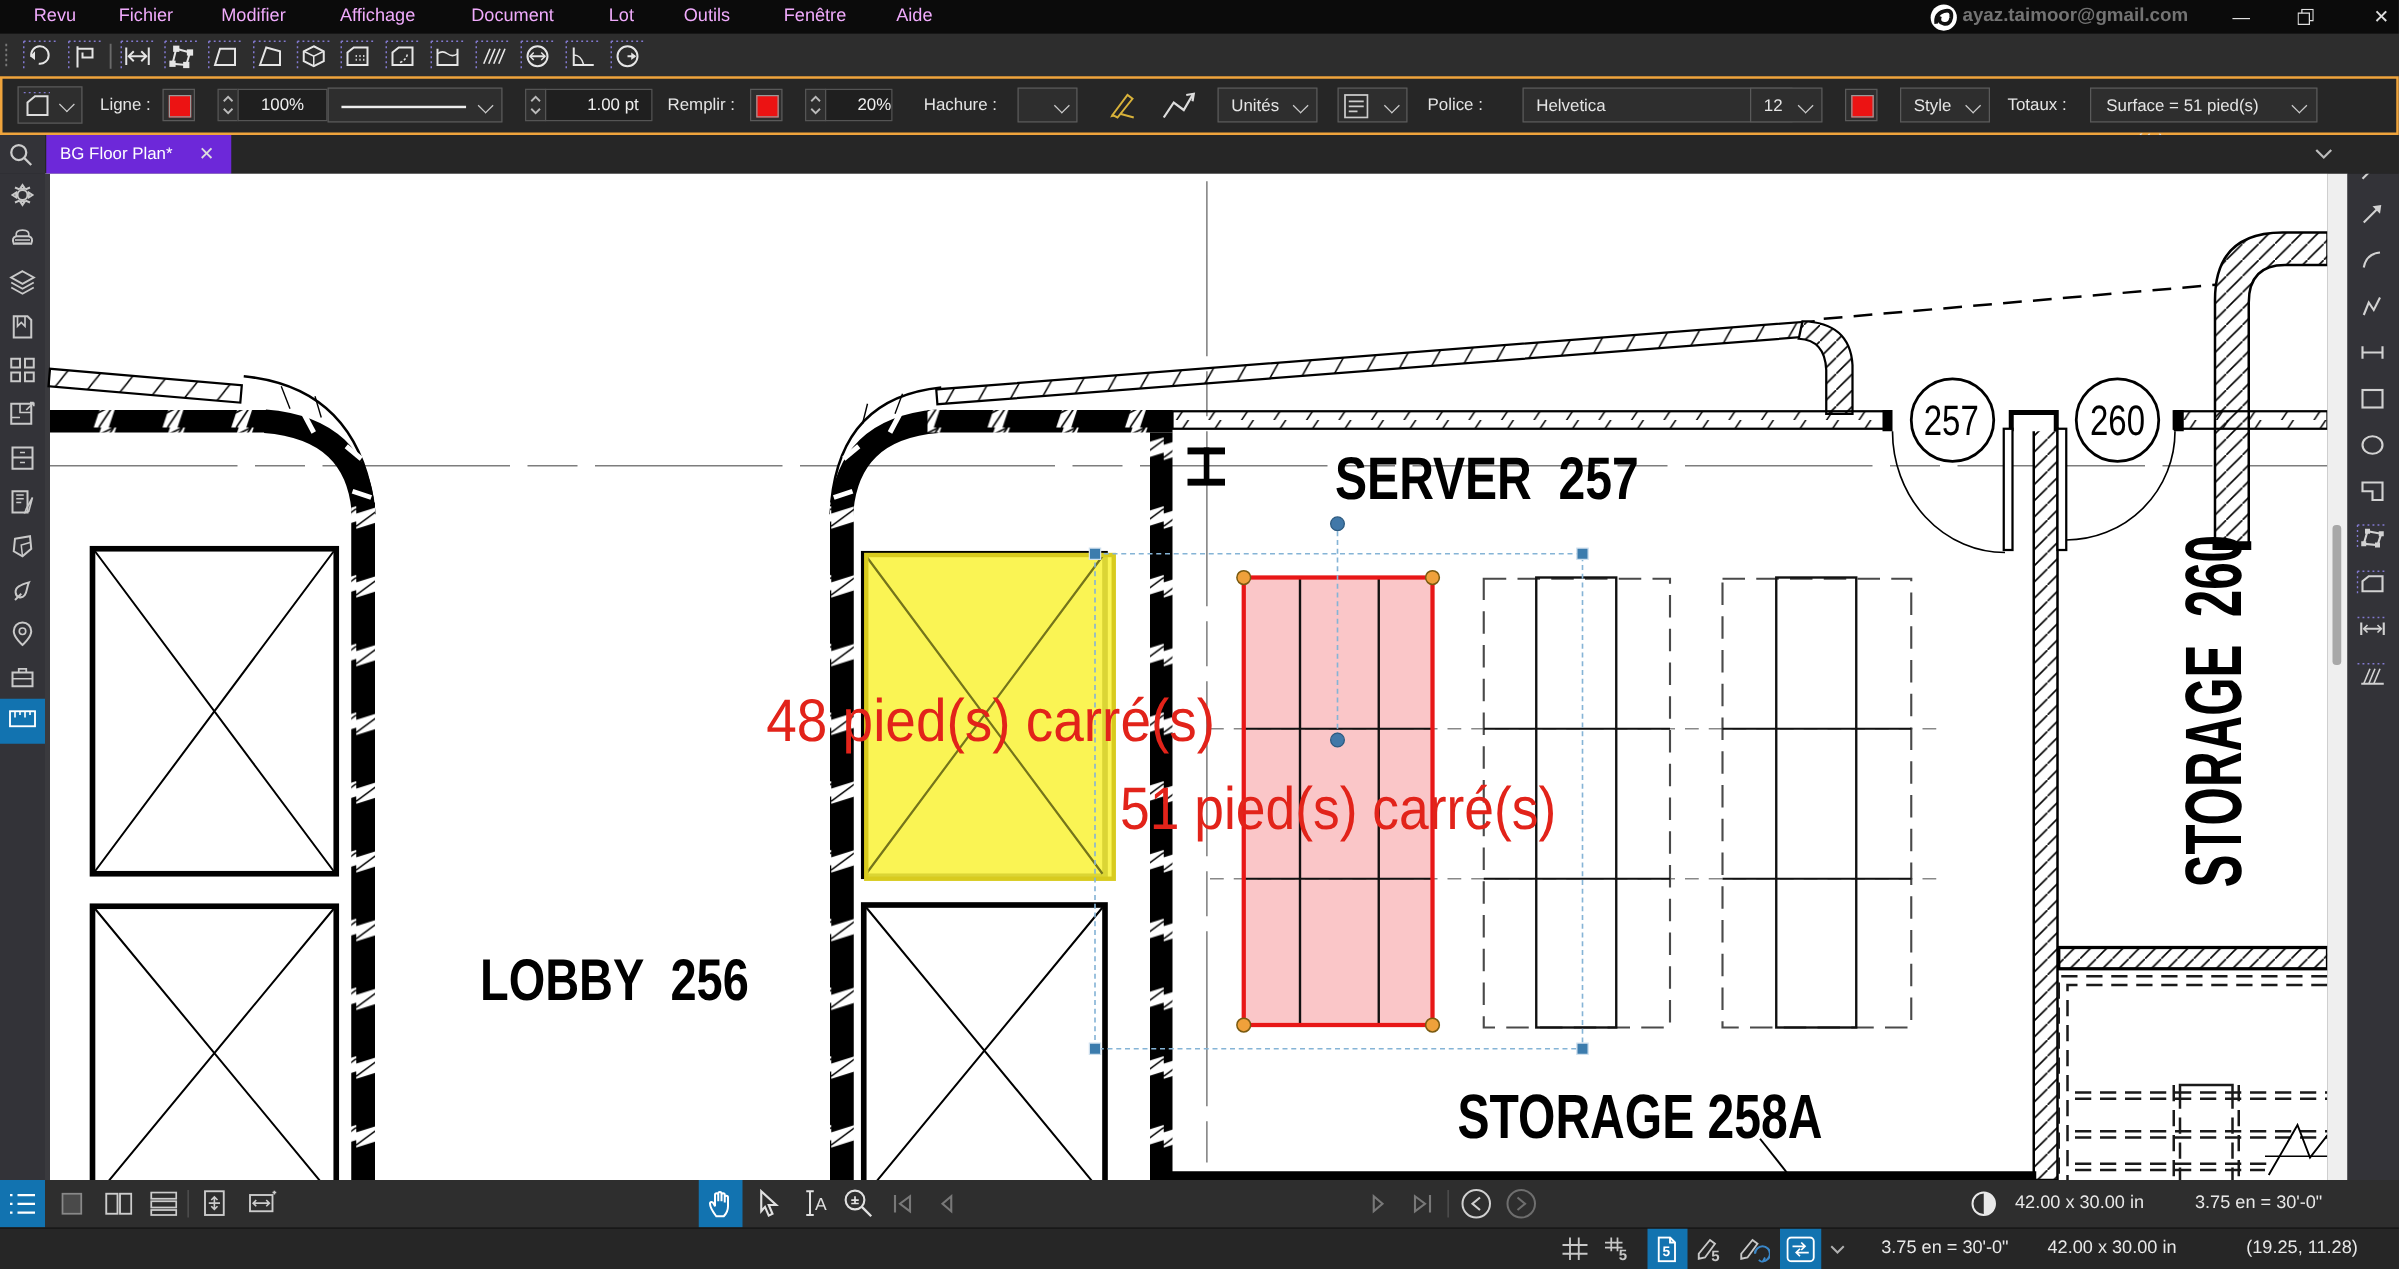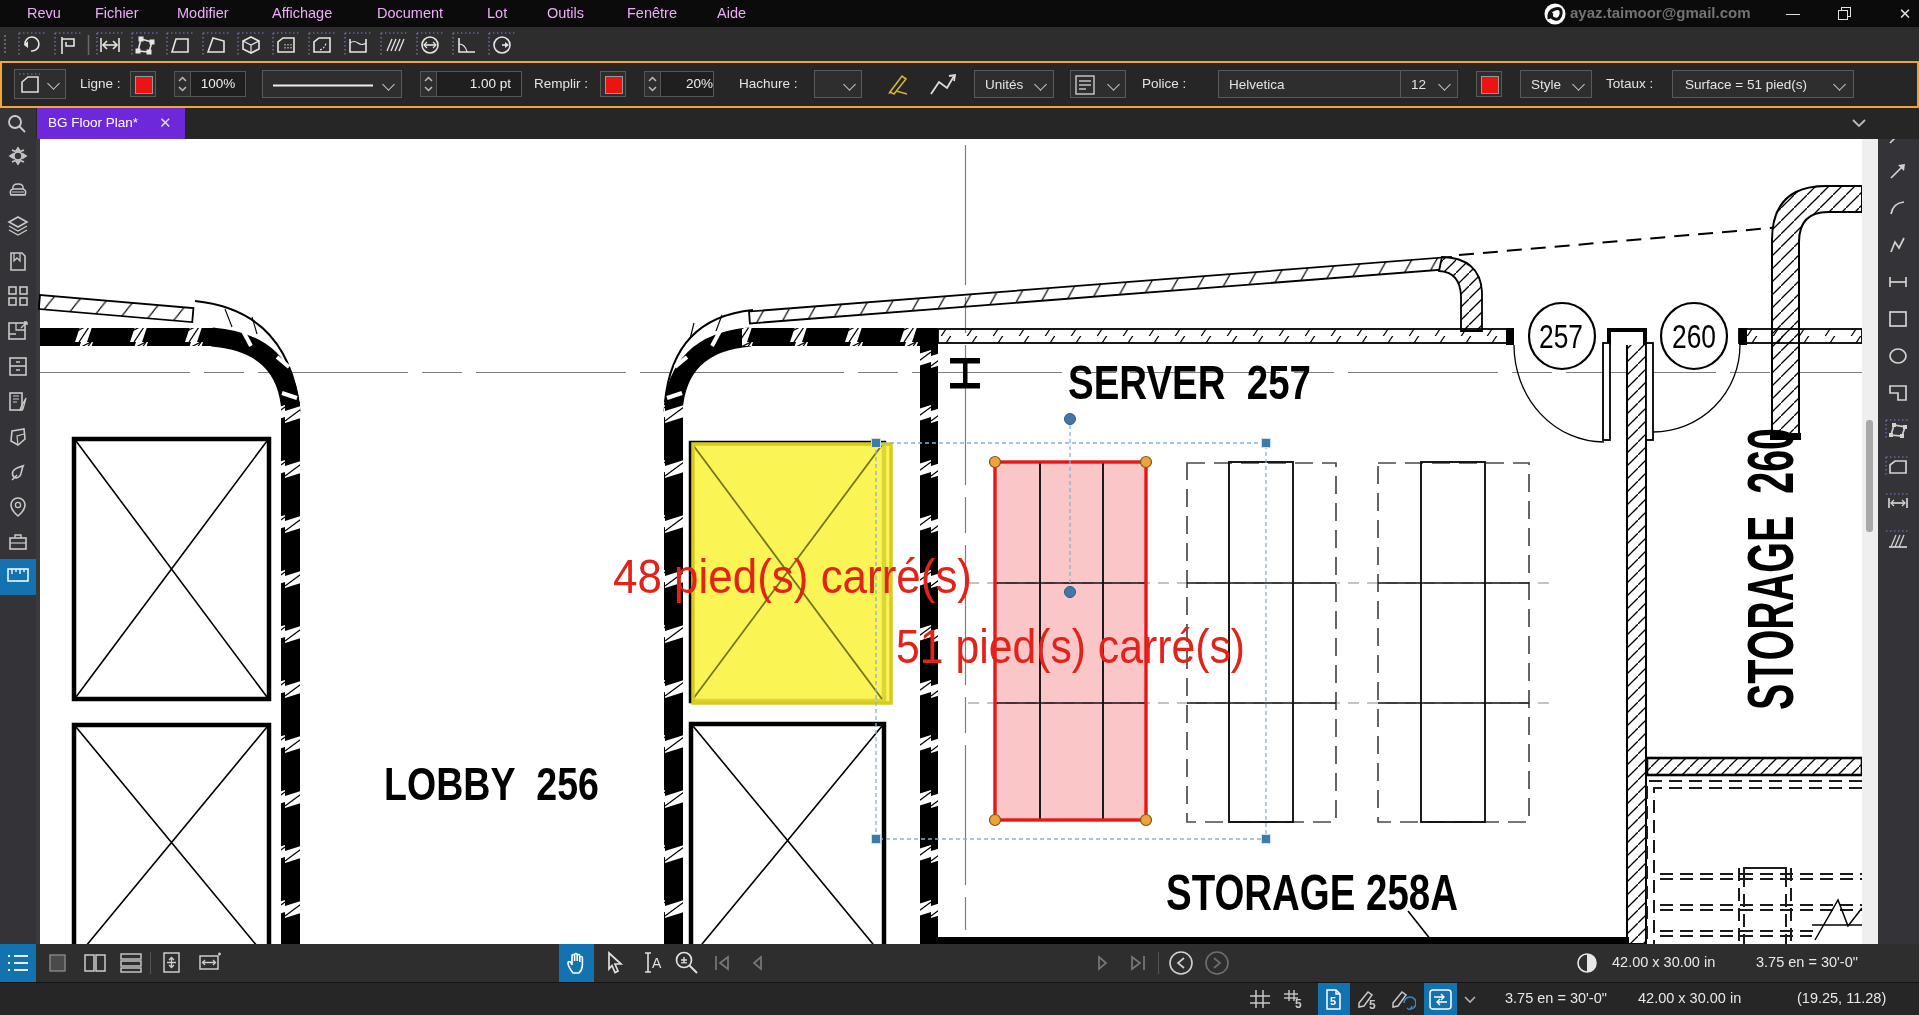--- a/index.html
+++ b/index.html
@@ -152,21 +152,21 @@
    <span class="chev" style="position:absolute;right:7px;top:9px"></span>
  </div>
  <span class="lbl abs" style="left:78px;top:7px">Ligne :</span>
  <div class="sw abs" style="left:128px;top:8px">
       <div class="in"></div>
     </div>
  <div class="spin abs" style="left:172px;top:8px"><svg width="15" height="24" viewBox="0 0 15 24">
         <path d="M4 9 L7.5 5.5 L11 9" fill="none" stroke="#bbb" stroke-width="1.5"></path>
         <path d="M4 15 L7.5 18.5 L11 15" fill="none" stroke="#bbb" stroke-width="1.5"></path>
       </svg></div>
- <div class="fld abs" style="left:188px;top:8px;width:56px;text-align:center;line-height:24px">100%</div>
+ <div class="fld abs" style="left:188px;top:8px;width:72px;text-align:center;line-height:24px">100%</div>
  <div class="drop abs" style="left:260px;top:7px;width:140px">
    <svg class="abs" style="left:10px;top:13px" width="100" height="3">
         <line x1="0" y1="1.5" x2="100" y2="1.5" stroke="#eee" stroke-width="2"></line>
       </svg>
    <span class="chev" style="position:absolute;right:8px;top:9px"></span>
  </div>
  <div class="spin abs" style="left:418px;top:8px"><svg width="15" height="24" viewBox="0 0 15 24">
         <path d="M4 9 L7.5 5.5 L11 9" fill="none" stroke="#bbb" stroke-width="1.5"></path>
         <path d="M4 15 L7.5 18.5 L11 15" fill="none" stroke="#bbb" stroke-width="1.5"></path>
       </svg></div>

